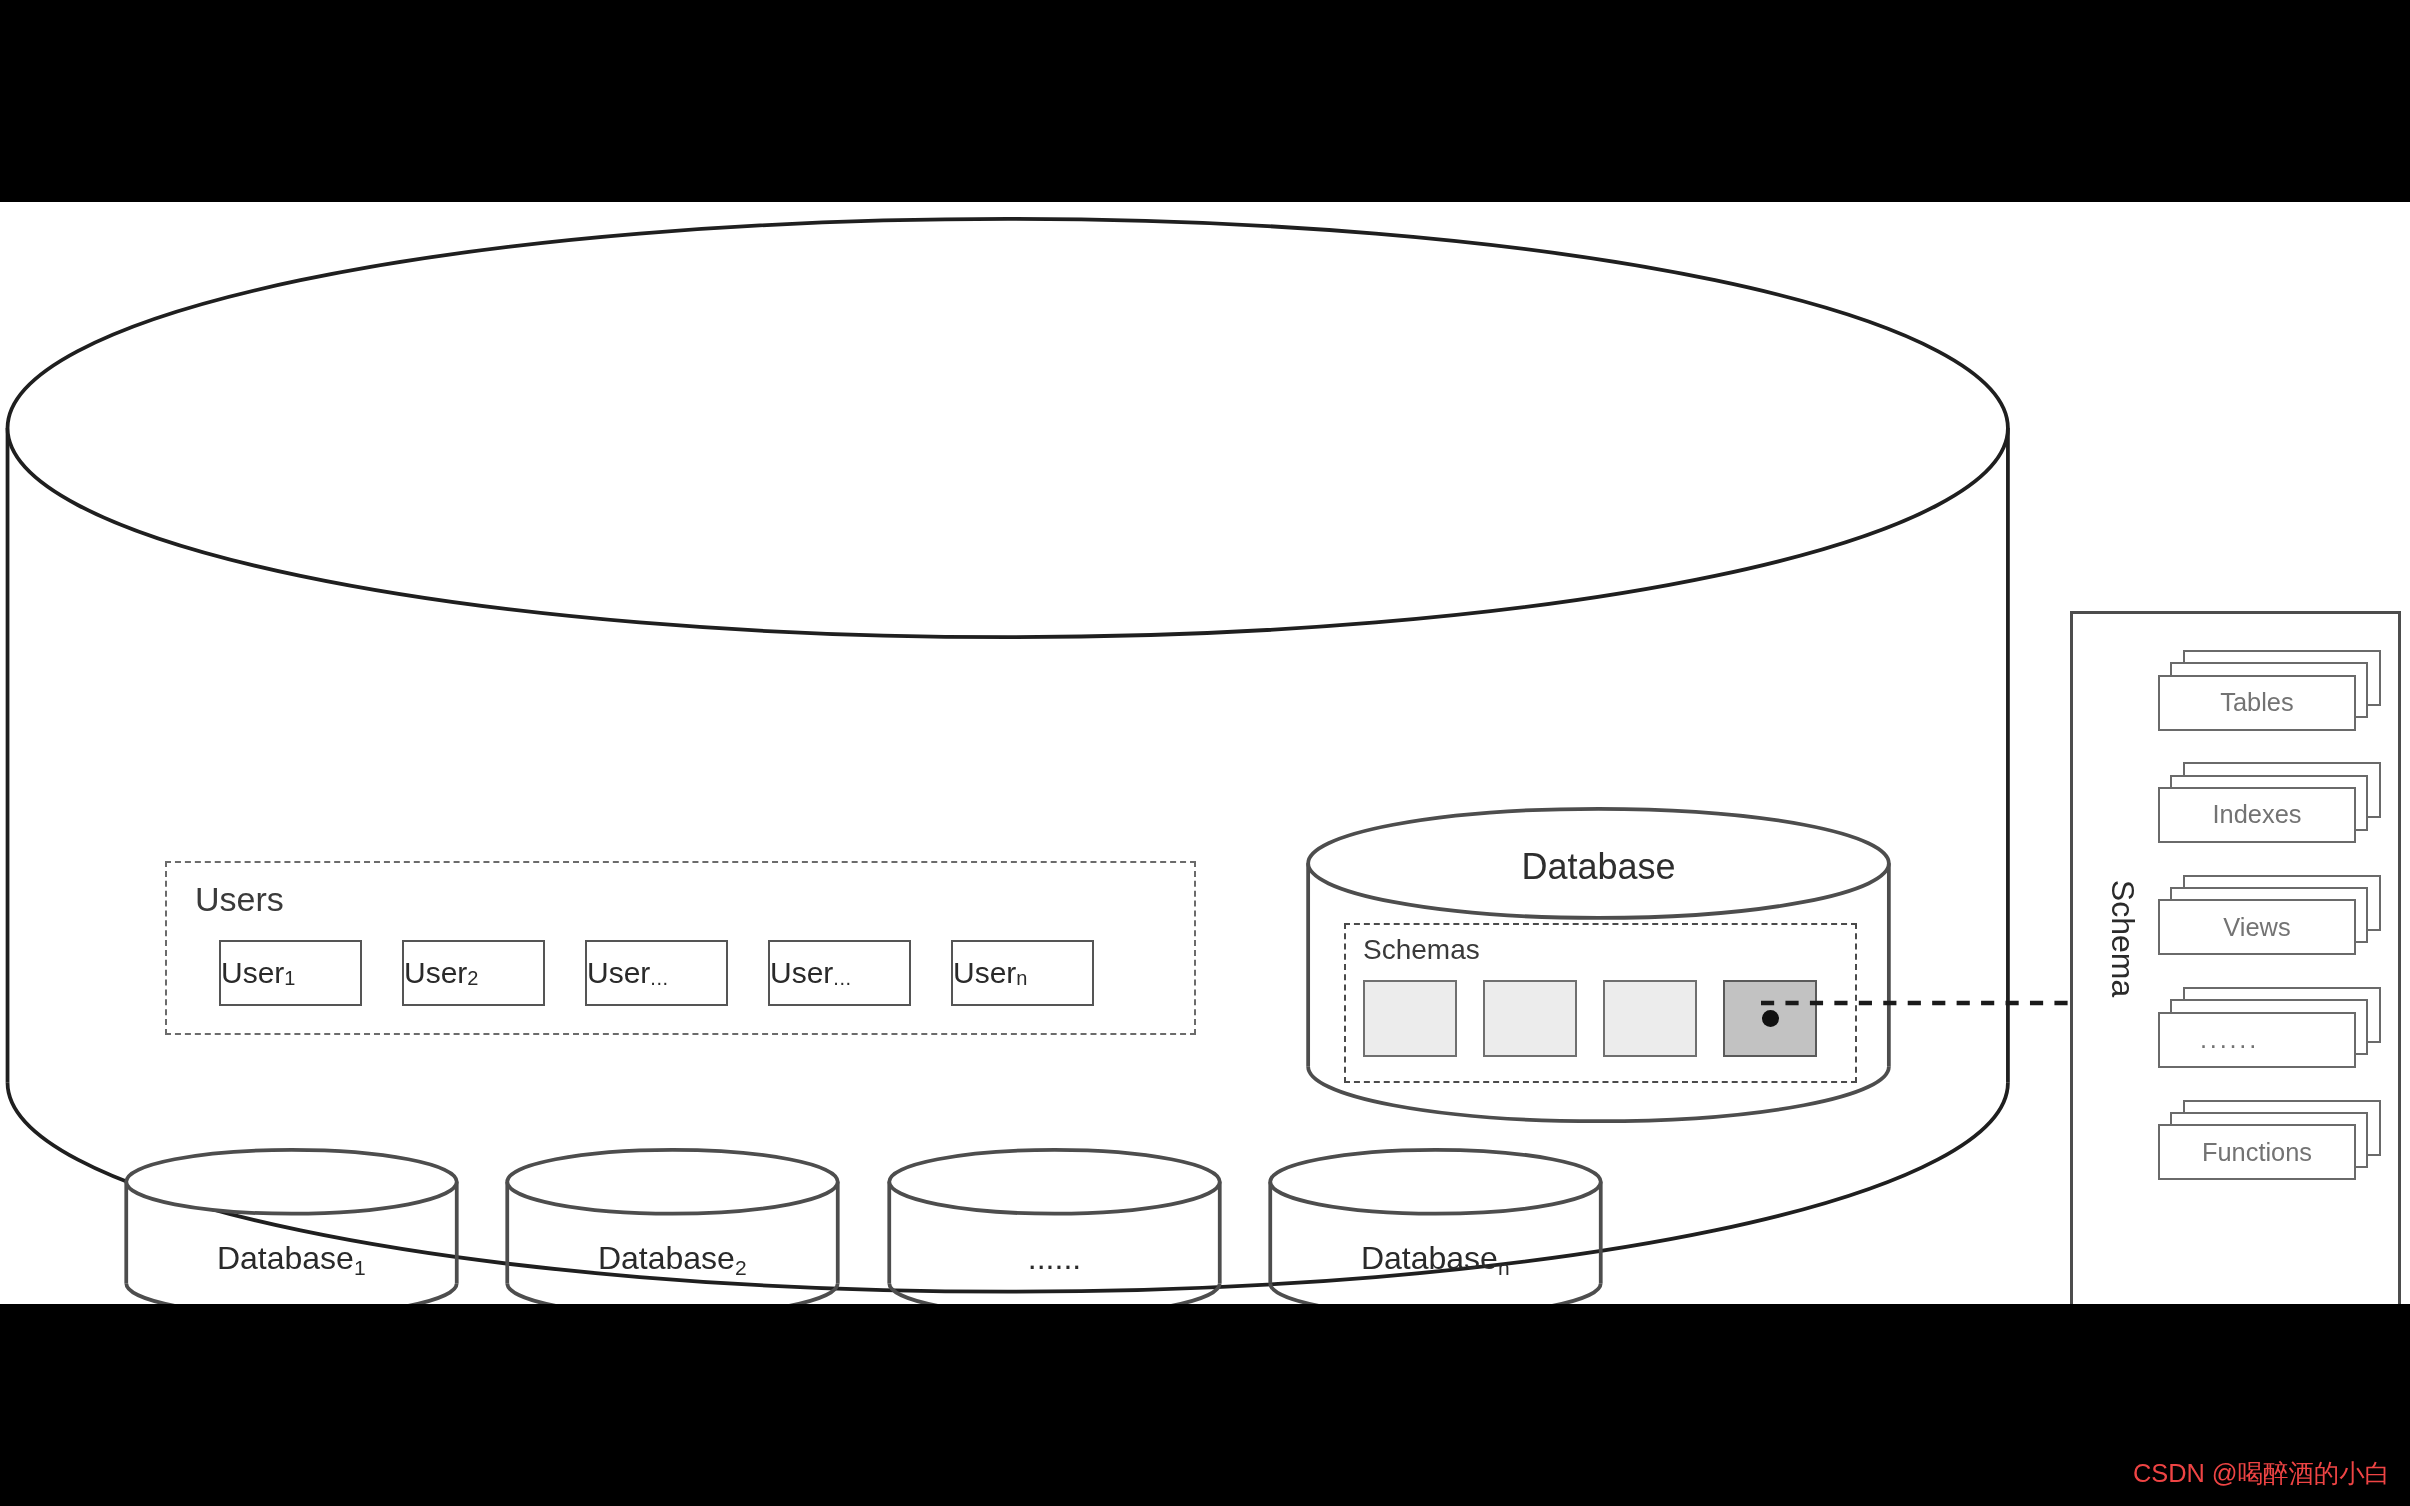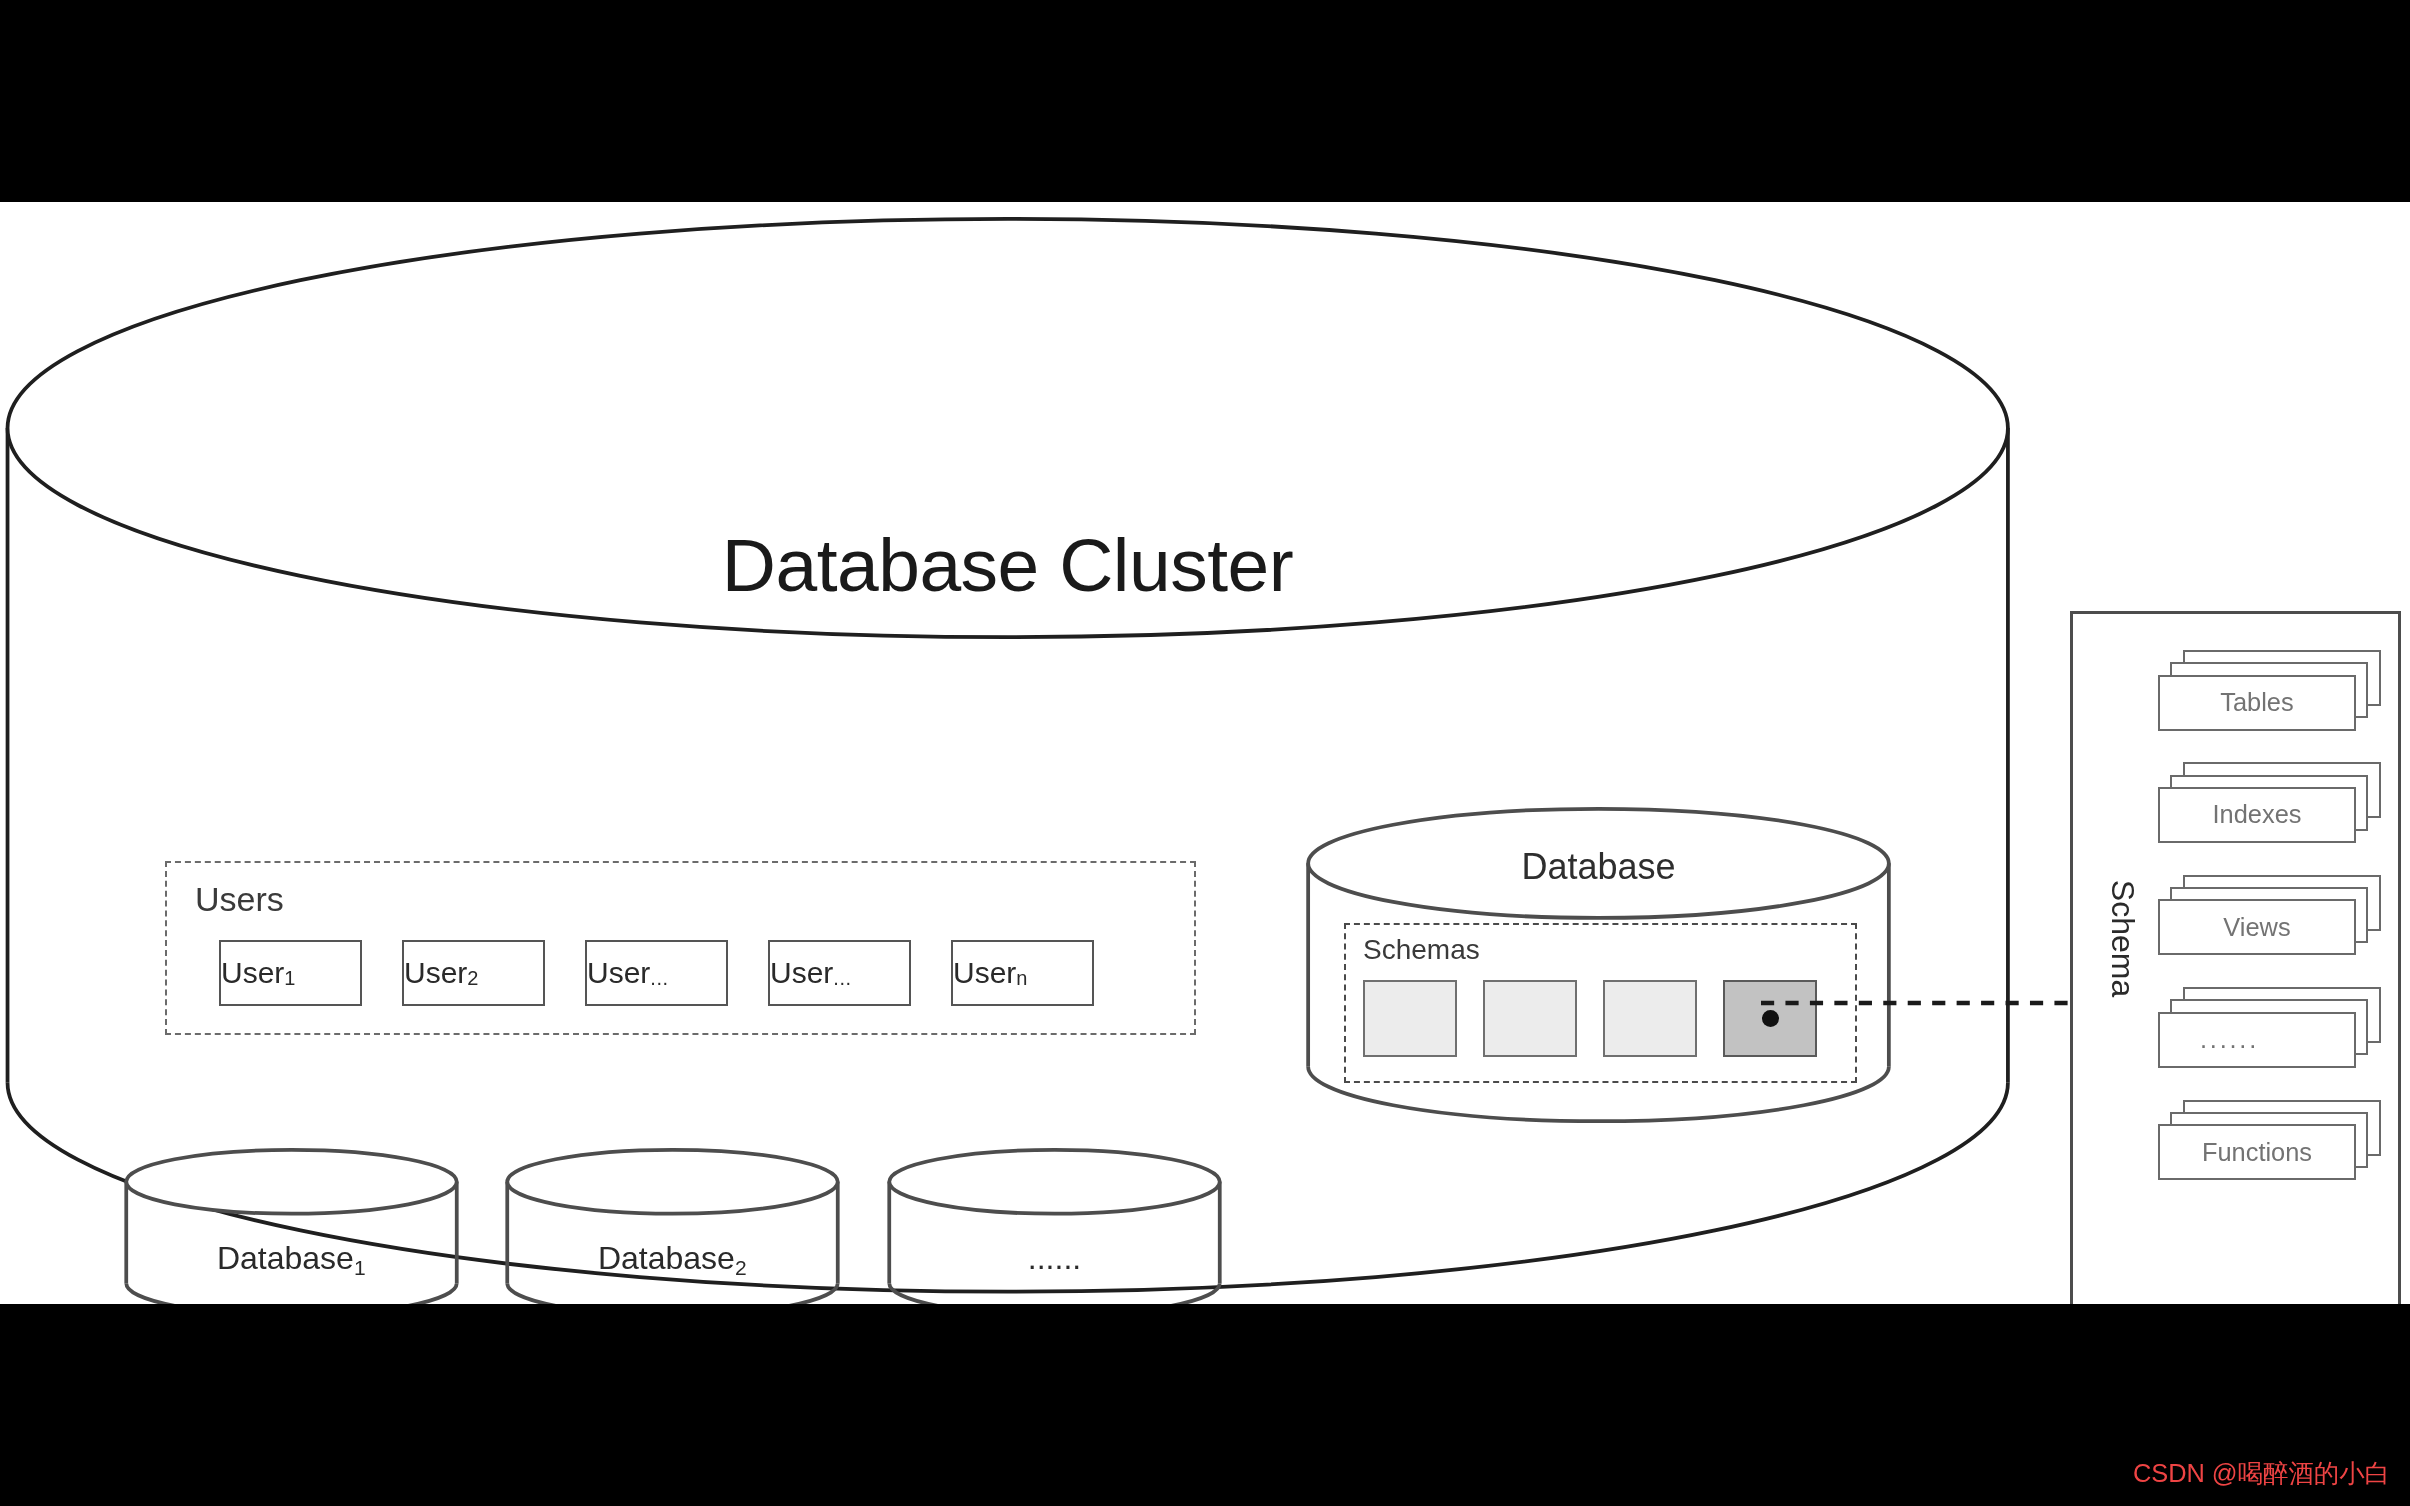--- a/index.html
+++ b/index.html
@@ -282,21 +282,20 @@
     <svg id="cluster-svg" viewBox="0 0 2560 1170" preserveAspectRatio="none">
 
       <path d="M 8 240 L 8 935" stroke="#1f1f1f" stroke-width="4" fill="none"></path>
       <path d="M 2132 240 L 2132 935" stroke="#1f1f1f" stroke-width="4" fill="none"></path>
 
       <path d="M 8 935 A 1062 222 0 0 0 2132 935" stroke="#1f1f1f" stroke-width="4" fill="none"></path>
 
       <ellipse cx="1070" cy="240" rx="1062" ry="222" stroke="#1f1f1f" stroke-width="4" fill="#ffffff"></ellipse>
     </svg>
 
-    <div id="cluster-title">Database Cluster</div>
 
     <div id="users-group">
       <div id="users-label">Users</div>
       <div id="users-row">
         <div class="user-box">
           <span>User</span>
             <span class="sub">1</span>
         </div>
         <div class="user-box">
           <span>User</span>
@@ -369,20 +368,29 @@
       <div class="db-unit" style="left:763px">
         <svg width="339" height="169" viewBox="0 0 360 180">
           <path d="M 4 36 L 4 144" stroke="#4d4d4d" stroke-width="4" fill="none"></path>
           <path d="M 356 36 L 356 144" stroke="#4d4d4d" stroke-width="4" fill="none"></path>
           <path d="M 4 144 A 176 34 0 0 0 356 144" stroke="#4d4d4d" stroke-width="4" fill="none"></path>
           <ellipse cx="180" cy="36" rx="176" ry="34" stroke="#4d4d4d" stroke-width="4" fill="#ffffff"></ellipse>
         </svg>
         <div class="lbl"><span>......</span><span class="sub"></span></div>
       </div>
 
+      <div class="db-unit" style="left:1144px">
+        <svg width="339" height="169" viewBox="0 0 360 180">
+          <path d="M 4 36 L 4 144" stroke="#4d4d4d" stroke-width="4" fill="none"></path>
+          <path d="M 356 36 L 356 144" stroke="#4d4d4d" stroke-width="4" fill="none"></path>
+          <path d="M 4 144 A 176 34 0 0 0 356 144" stroke="#4d4d4d" stroke-width="4" fill="none"></path>
+          <ellipse cx="180" cy="36" rx="176" ry="34" stroke="#4d4d4d" stroke-width="4" fill="#ffffff"></ellipse>
+        </svg>
+        <div class="lbl"><span>Database</span><span class="sub">n</span></div>
+      </div>
 
     </div>
 
     <div id="schema-panel">
       <div id="schema-side-label">Schema</div>
 
       <div id="schema-cards">
 
         <div class="card-stack">
           <div class="sheet back"></div>

